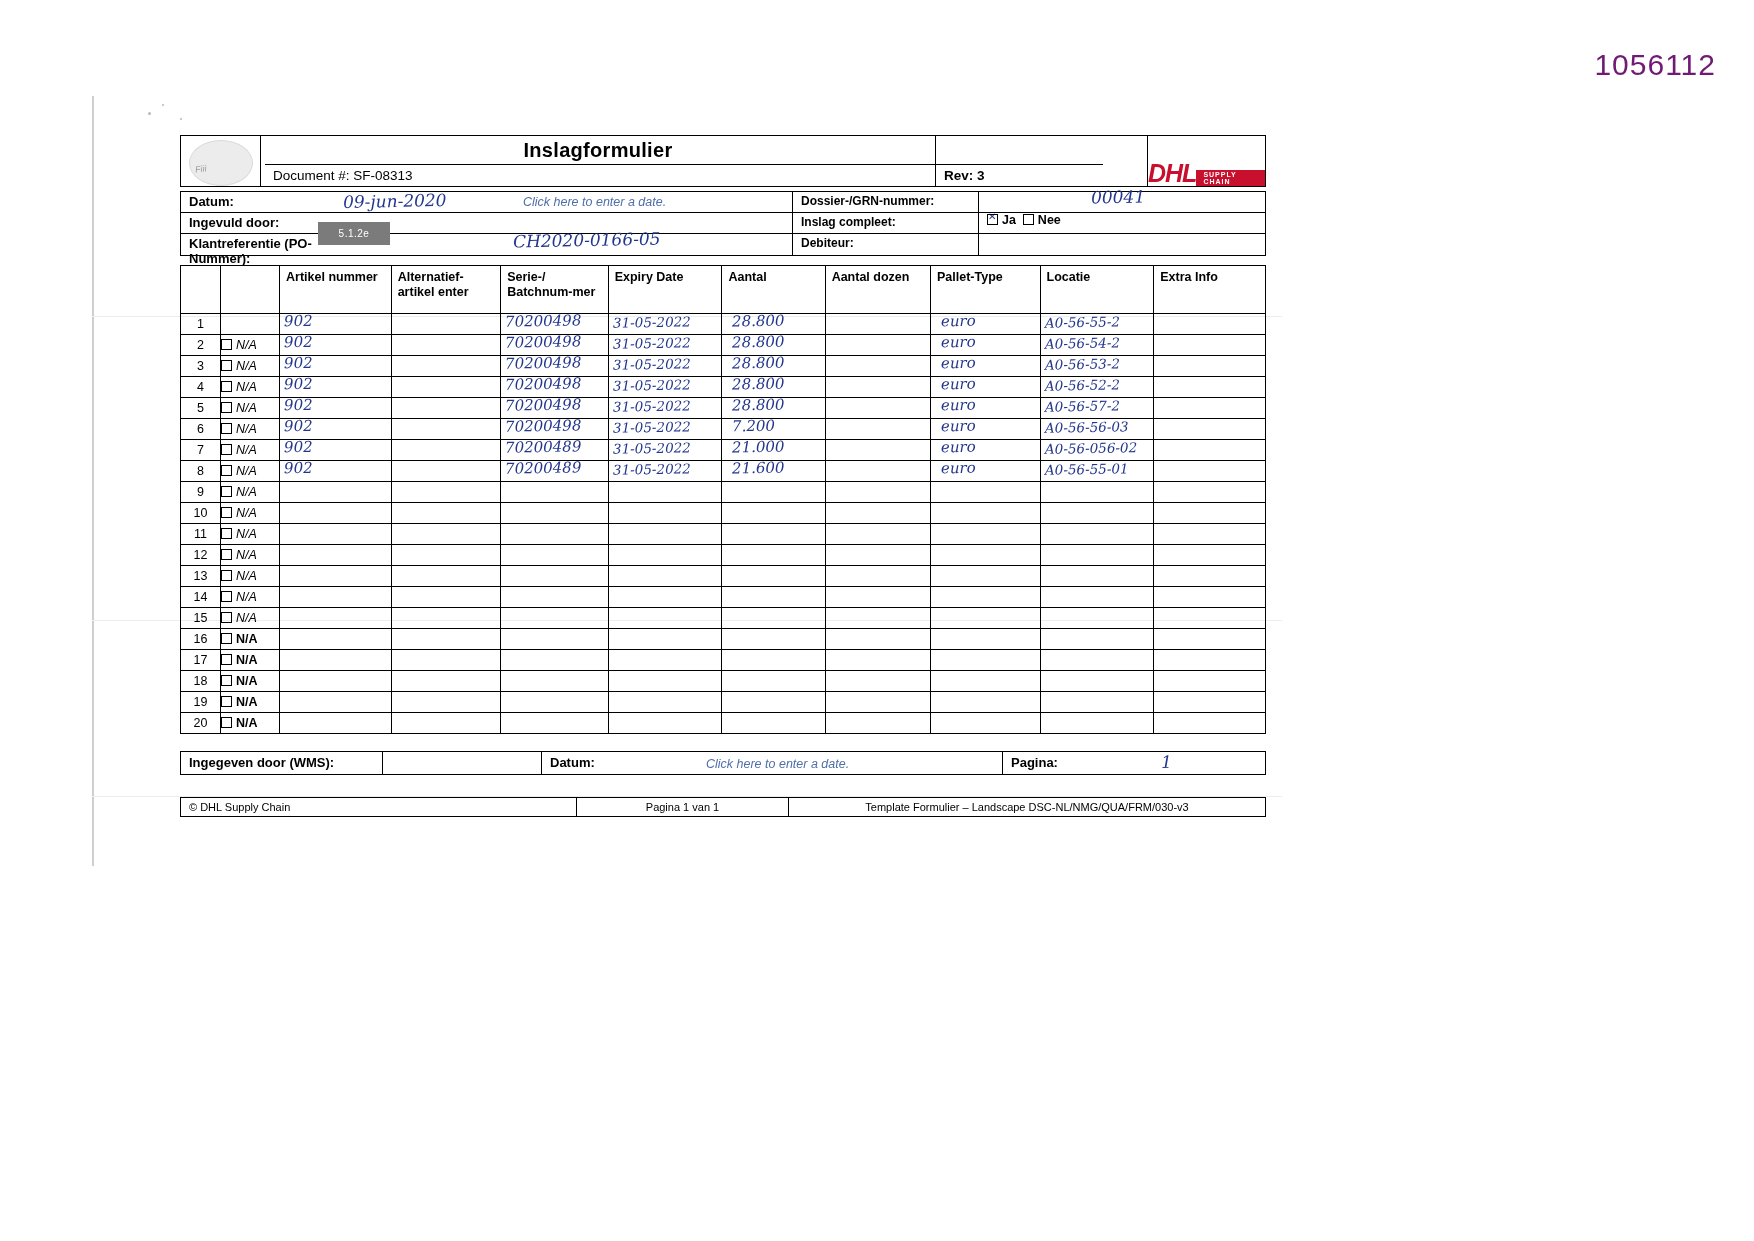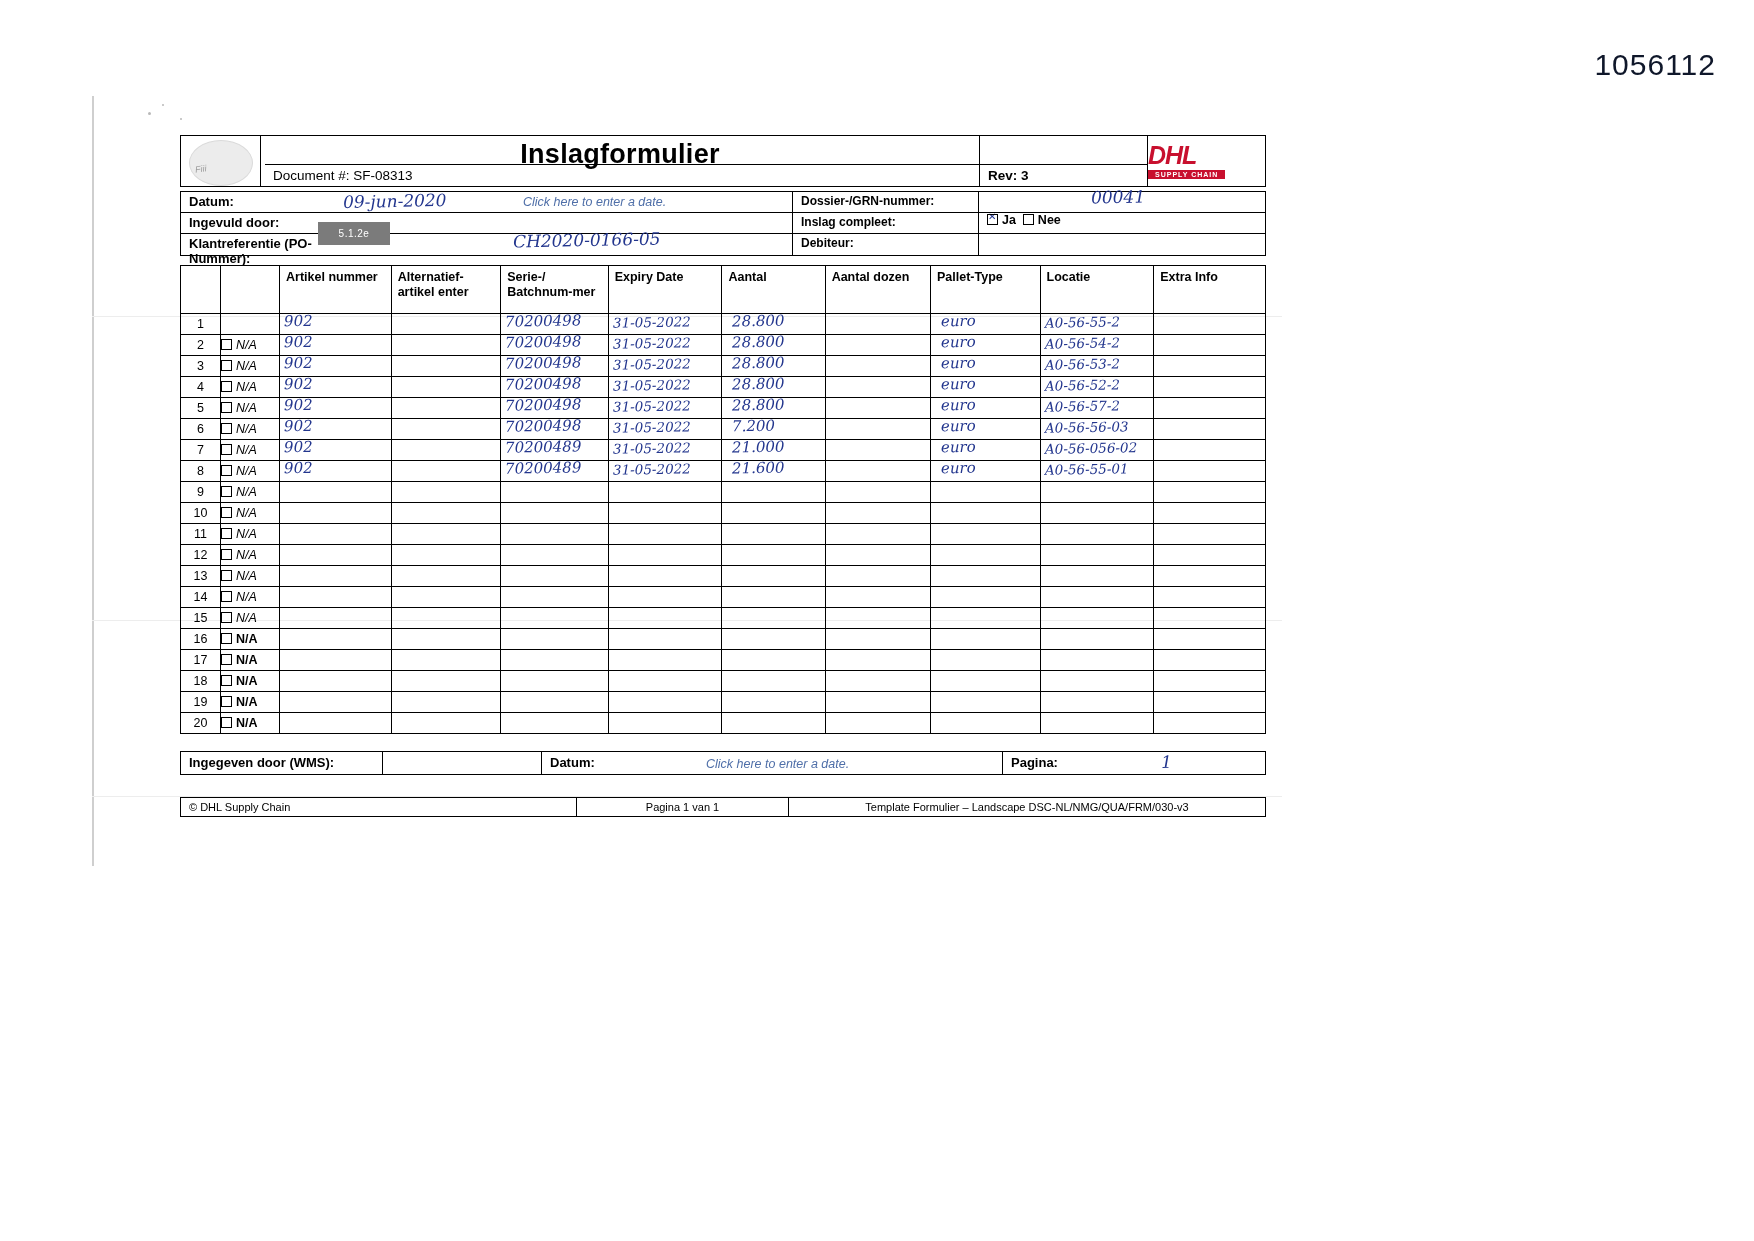--- a/index.html
+++ b/index.html
@@ -16,21 +16,21 @@
     overflow: hidden;
   }
 
   
   .scan-id {
     position: absolute;
     top: 48px;
     right: 38px;
     font-size: 30px;
     letter-spacing: 1px;
-    color: #0f172a;
+    color: #701a75;
     font-family: "Liberation Sans", sans-serif;
   }
 
   
   .scan-page {
     position: absolute;
     left: 92px;
     top: 96px;
     width: 1230px;
     height: 770px;
@@ -92,21 +92,21 @@
     font-style: italic;
     transform: rotate(-8deg);
   }
   .hdr-mid {
     flex: 1;
     position: relative;
     box-sizing: border-box;
   }
   .hdr-title {
     text-align: center;
-    font-size: 27px;
+    font-size: 20px;
     font-weight: bold;
     padding-top: 3px;
     letter-spacing: .3px;
   }
   .hdr-docline {
     border-top: 1.5px solid #000;
     font-size: 13.5px;
     padding: 3px 0 0 8px;
     position: absolute;
     bottom: 0; left: 4px; right: 0;
@@ -128,23 +128,24 @@
     font-weight: bold;
     padding: 3px 0 0 8px;
     box-sizing: border-box;
   }
   .hdr-dhl {
     width: 118px;
     border-left: 1.5px solid #000;
     position: relative;
     box-sizing: border-box;
     display: flex;
-    flex-direction: column;
-    align-items: flex-start;
+    flex-direction: row;
+    align-items: flex-end;
     justify-content: center;
+    margin-left: 44px;
   }
   .dhl-word {
     font-size: 25px;
     font-weight: bold;
     font-style: italic;
     color: #c8102e;
     letter-spacing: -1px;
     line-height: 1;
   }
   .dhl-sub {

